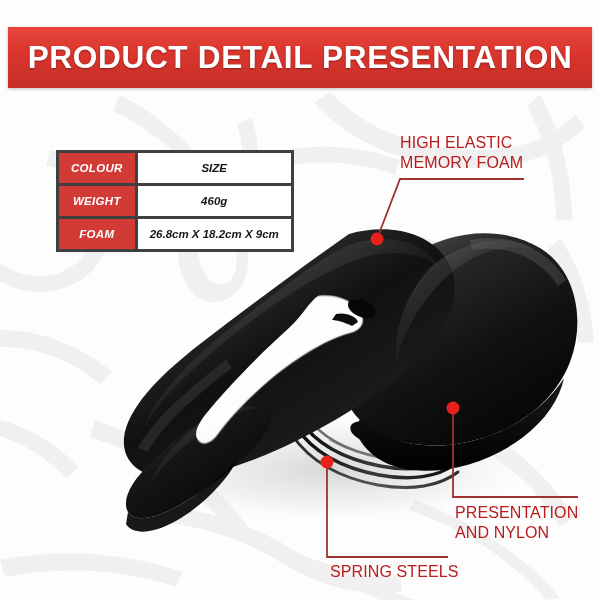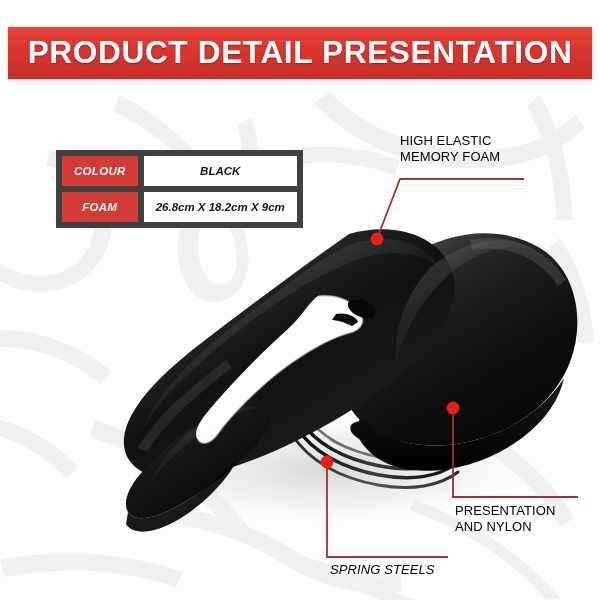--- a/index.html
+++ b/index.html
@@ -12,21 +12,21 @@
     position:relative;width:600px;height:600px;
     background:#fdfdfd;
     overflow:hidden;
   }
 
   
   #watermark{position:absolute;inset:0;pointer-events:none;}
 
   
   #header-banner{
-    position:absolute;left:8px;top:27px;width:584px;height:52px;
+    position:absolute;left:8px;top:27px;width:584px;height:61px;
     background:linear-gradient(180deg,#e8453c 0%,#d9352d 45%,#c62f28 100%);
     box-shadow:0 1px 3px rgba(0,0,0,.25);
     display:flex;align-items:center;justify-content:center;
   }
   #header-title{
     color:#ffffff;
     font-size:31px;
     font-weight:bold;
     letter-spacing:.6px;
     font-family:"Liberation Sans", sans-serif;
@@ -36,21 +36,21 @@
   }
 
   
   #spec-table{
     position:absolute;left:56px;top:150px;
     width:212px;
     border-collapse:collapse;
     background:#ffffff;
   }
   #spec-table td{
-    border:6px solid #404040;
+    border:3px solid #404040;
     height:30px;
     font-size:11.5px;
     font-style:italic;
     font-weight:bold;
     padding:0 12px;
     text-align:center;
     vertical-align:middle;
     white-space:nowrap;
   }
   #spec-table td.lbl{
@@ -63,30 +63,30 @@
     background:#ffffff;
     color:#151515;
   }
 
   
   #saddle{position:absolute;left:0;top:0;width:600px;height:600px;pointer-events:none;}
 
   
   .callout-label{
     position:absolute;
-    font-size:13px;
-    color:#000000;
+    font-size:16px;
+    color:#b91c1c;
     line-height:1.22;
     letter-spacing:.1px;
     white-space:pre-line;
     font-family:"Liberation Sans", sans-serif;
   }
   #label-foam{left:400px;top:133px;}
   #label-poly{left:455px;top:503px;}
-  #label-spring{left:330px;top:562px;font-style:italic;}
+  #label-spring{left:330px;top:562px;}
 
   #leaders{position:absolute;left:0;top:0;width:600px;height:600px;}
 </style>
 </head>
 <body>
 
 <div id="page">
 
   <svg id="watermark" viewBox="0 0 600 600" preserveAspectRatio="none">
     <g fill="#f0f0f0">
@@ -109,21 +109,25 @@
   </svg>
 
   <div id="header-banner">
     <div id="header-title">PRODUCT DETAIL PRESENTATION</div>
   </div>
 
   <table id="spec-table">
     <tbody>
       <tr>
         <td class="lbl">COLOUR</td>
-        <td class="val">BLACK</td>
+        <td class="val">SIZE</td>
+      </tr>
+      <tr>
+        <td class="lbl">WEIGHT</td>
+        <td class="val">460g</td>
       </tr>
       <tr>
         <td class="lbl">FOAM</td>
         <td class="val">26.8cm X 18.2cm X 9cm</td>
       </tr>
     </tbody>
   </table>
 
   <svg id="saddle" viewBox="0 0 600 600">
     <defs>

